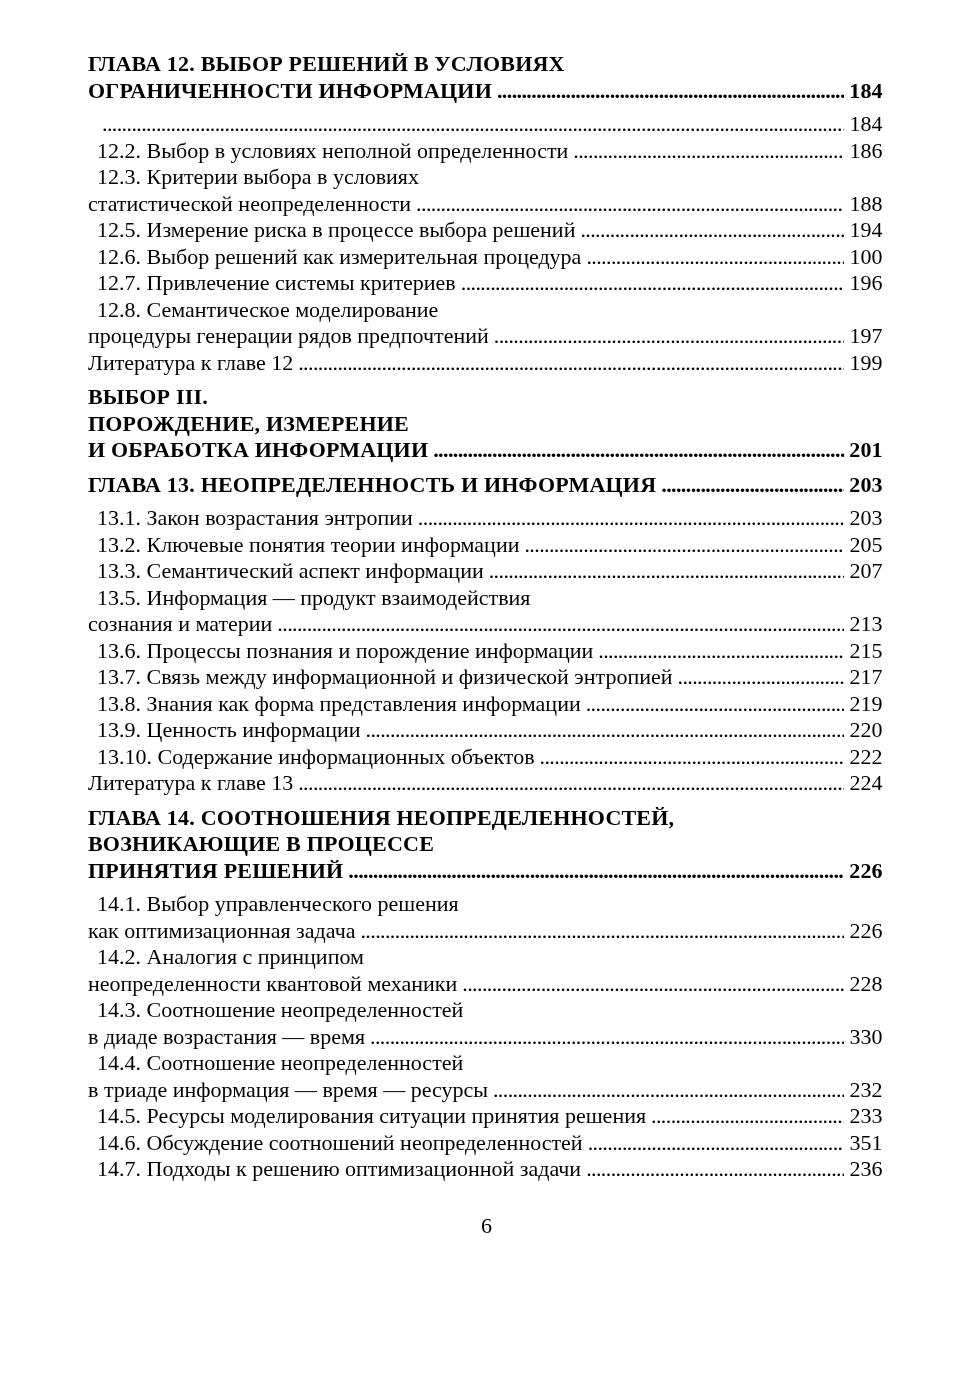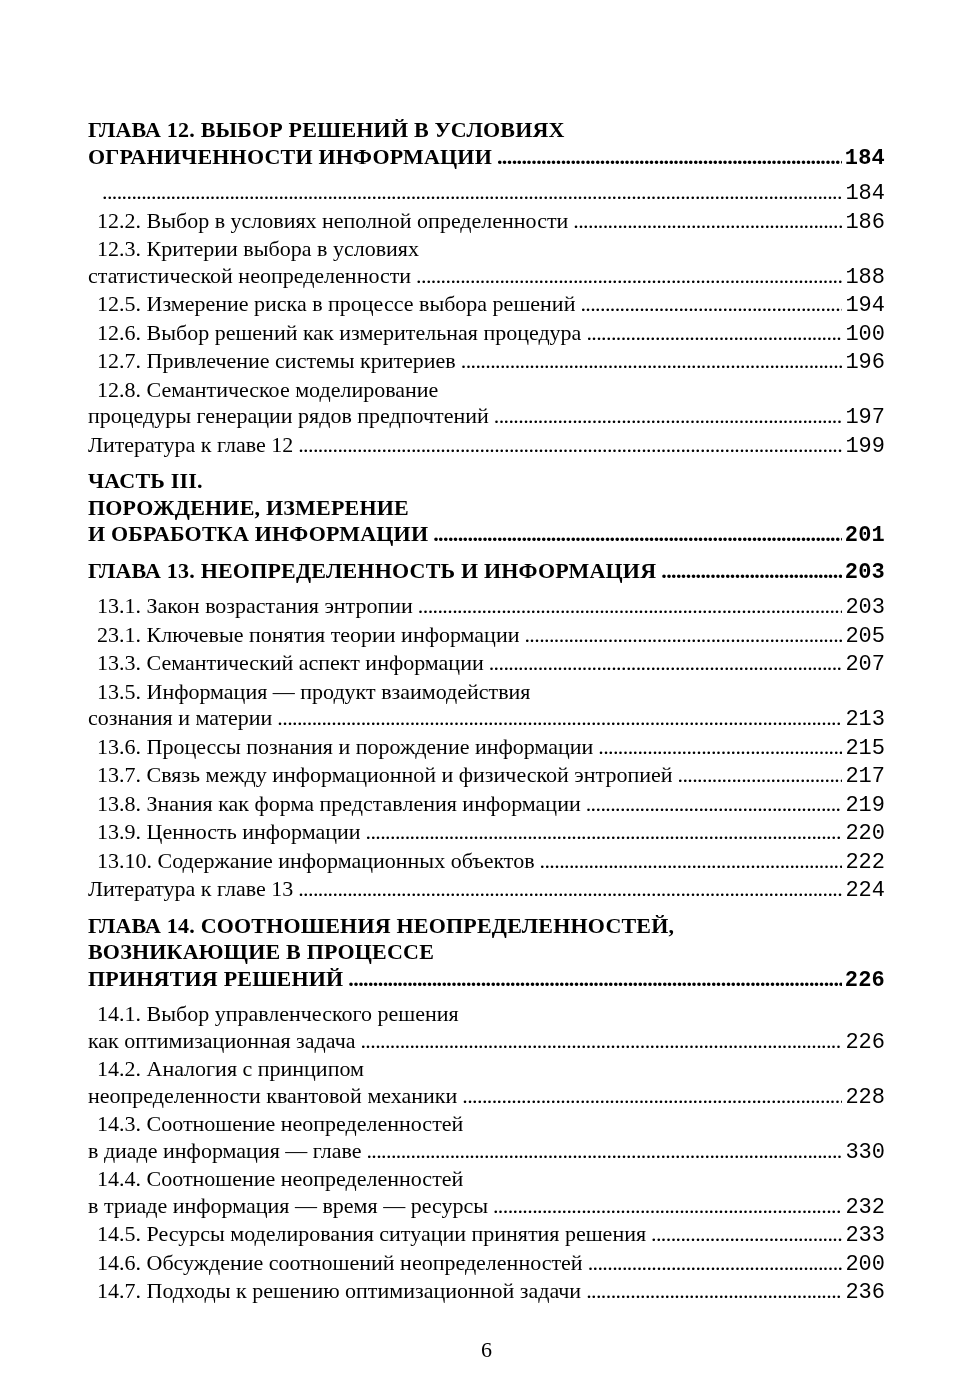--- a/index.html
+++ b/index.html
@@ -11,21 +11,21 @@
     width: 980px;
     height: 1386px;
     color: #000000;
     font-family: "Liberation Serif", "DejaVu Serif", serif;
     overflow: hidden;
   }
   .page {
     box-sizing: border-box;
     width: 980px;
     height: 1000px;
-    padding: 109px 95px 0 88px;
+    padding: 43px 95px 0 88px;
   }
   .block {
     margin: 0;
   }
   .block.chapter, .block.part {
     margin-top: 8px;
     margin-bottom: 7px;
   }
   .row {
     display: flex;
@@ -52,23 +52,22 @@
     margin: 0 3px 0 5px;
     height: 26.5px;
   }
   .leader::after {
     content: "..........................................................................................................................................................................................";
     letter-spacing: -0.6px;
   }
   .pg {
     flex: 0 0 auto;
     min-width: 38px;
-    text-align: right;
+    text-align: center;
     white-space: nowrap;
-    font-family: Liberation Mono, monospace;
   }
   .footer {
     margin-top: 30px;
     text-align: center;
     font-size: 22px;
     line-height: 26px;
   }
 </style>
 </head>
 <body>
@@ -141,21 +140,21 @@
       </div>
       <div class="block item">
         <div class="row">
           <span class="t">Литература к главе 12</span>
           <span class="leader"></span>
           <span class="pg">199</span>
         </div>
       </div>
       <div class="block part">
         <div class="row">
-          <span class="t">ЧАСТЬ III.</span>
+          <span class="t">ВЫБОР III.</span>
         </div>
         <div class="row">
           <span class="t">ПОРОЖДЕНИЕ, ИЗМЕРЕНИЕ</span>
         </div>
         <div class="row">
           <span class="t">И ОБРАБОТКА ИНФОРМАЦИИ</span>
           <span class="leader"></span>
           <span class="pg">201</span>
         </div>
       </div>
@@ -168,21 +167,21 @@
       </div>
       <div class="block item indent">
         <div class="row">
           <span class="t">13.1. Закон возрастания энтропии</span>
           <span class="leader"></span>
           <span class="pg">203</span>
         </div>
       </div>
       <div class="block item indent">
         <div class="row">
-          <span class="t">23.1. Ключевые понятия теории информации</span>
+          <span class="t">13.2. Ключевые понятия теории информации</span>
           <span class="leader"></span>
           <span class="pg">205</span>
         </div>
       </div>
       <div class="block item indent">
         <div class="row">
           <span class="t">13.3. Семантический аспект информации</span>
           <span class="leader"></span>
           <span class="pg">207</span>
         </div>
@@ -270,21 +269,21 @@
           <span class="t">неопределенности квантовой механики</span>
           <span class="leader"></span>
           <span class="pg">228</span>
         </div>
       </div>
       <div class="block item indent">
         <div class="row">
           <span class="t">14.3. Соотношение неопределенностей</span>
         </div>
         <div class="row">
-          <span class="t">в диаде информация — главе</span>
+          <span class="t">в диаде возрастания — время</span>
           <span class="leader"></span>
           <span class="pg">330</span>
         </div>
       </div>
       <div class="block item indent">
         <div class="row">
           <span class="t">14.4. Соотношение неопределенностей</span>
         </div>
         <div class="row">
           <span class="t">в триаде информация — время — ресурсы</span>
@@ -296,21 +295,21 @@
         <div class="row">
           <span class="t">14.5. Ресурсы моделирования ситуации принятия решения</span>
           <span class="leader"></span>
           <span class="pg">233</span>
         </div>
       </div>
       <div class="block item indent">
         <div class="row">
           <span class="t">14.6. Обсуждение соотношений неопределенностей</span>
           <span class="leader"></span>
-          <span class="pg">200</span>
+          <span class="pg">351</span>
         </div>
       </div>
       <div class="block item indent">
         <div class="row">
           <span class="t">14.7. Подходы к решению оптимизационной задачи</span>
           <span class="leader"></span>
           <span class="pg">236</span>
         </div>
       </div>
     </div>

